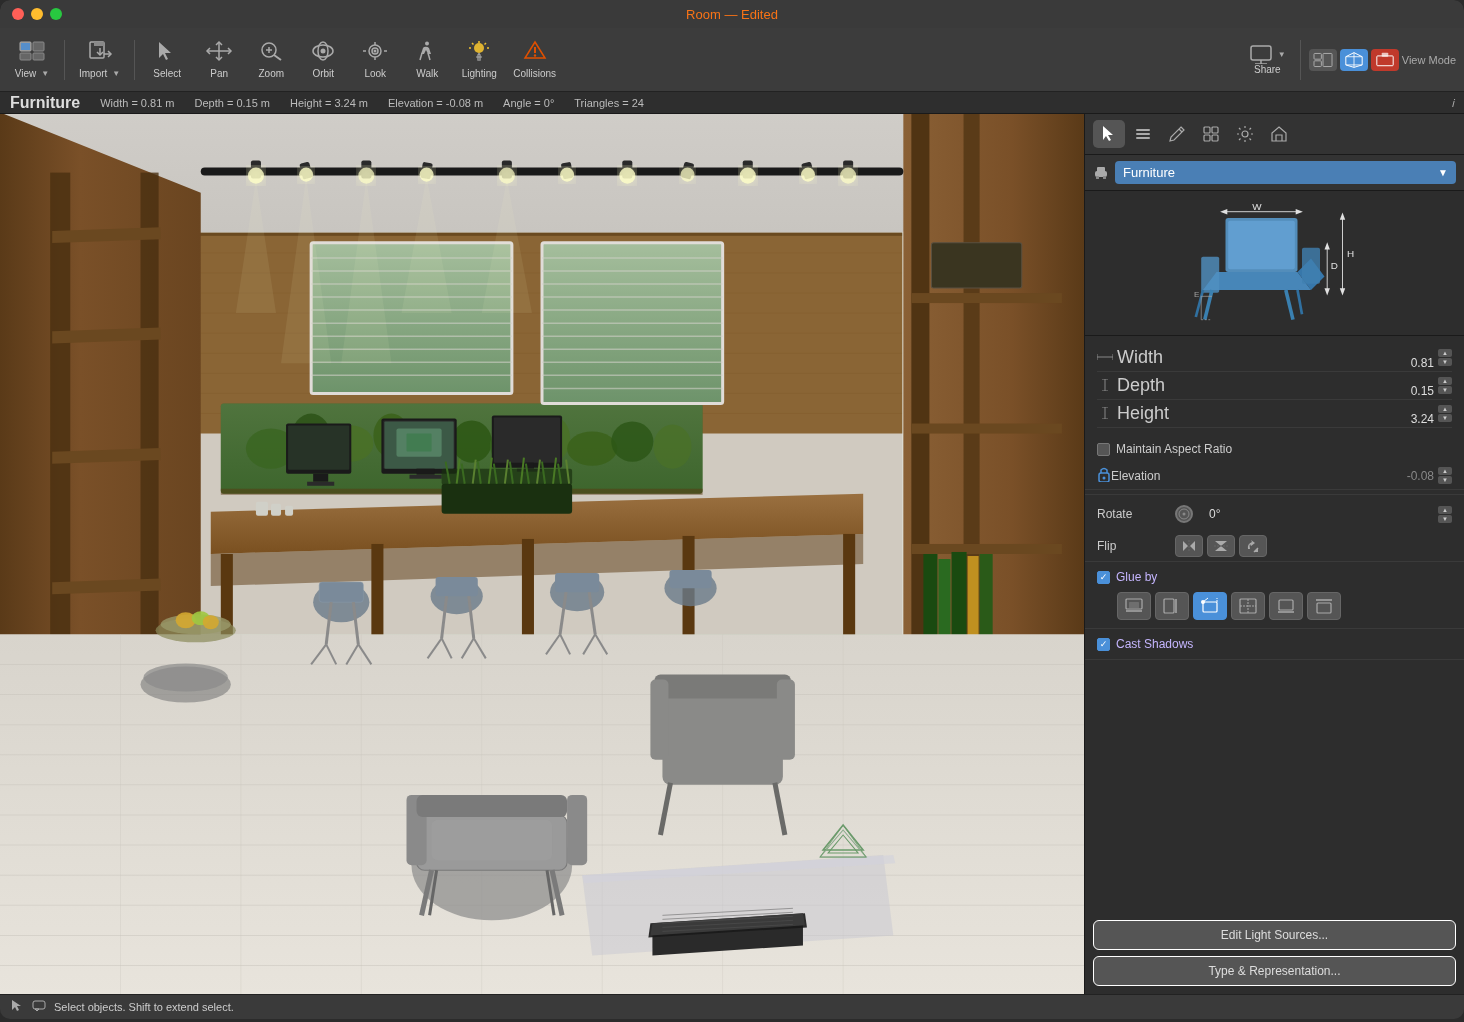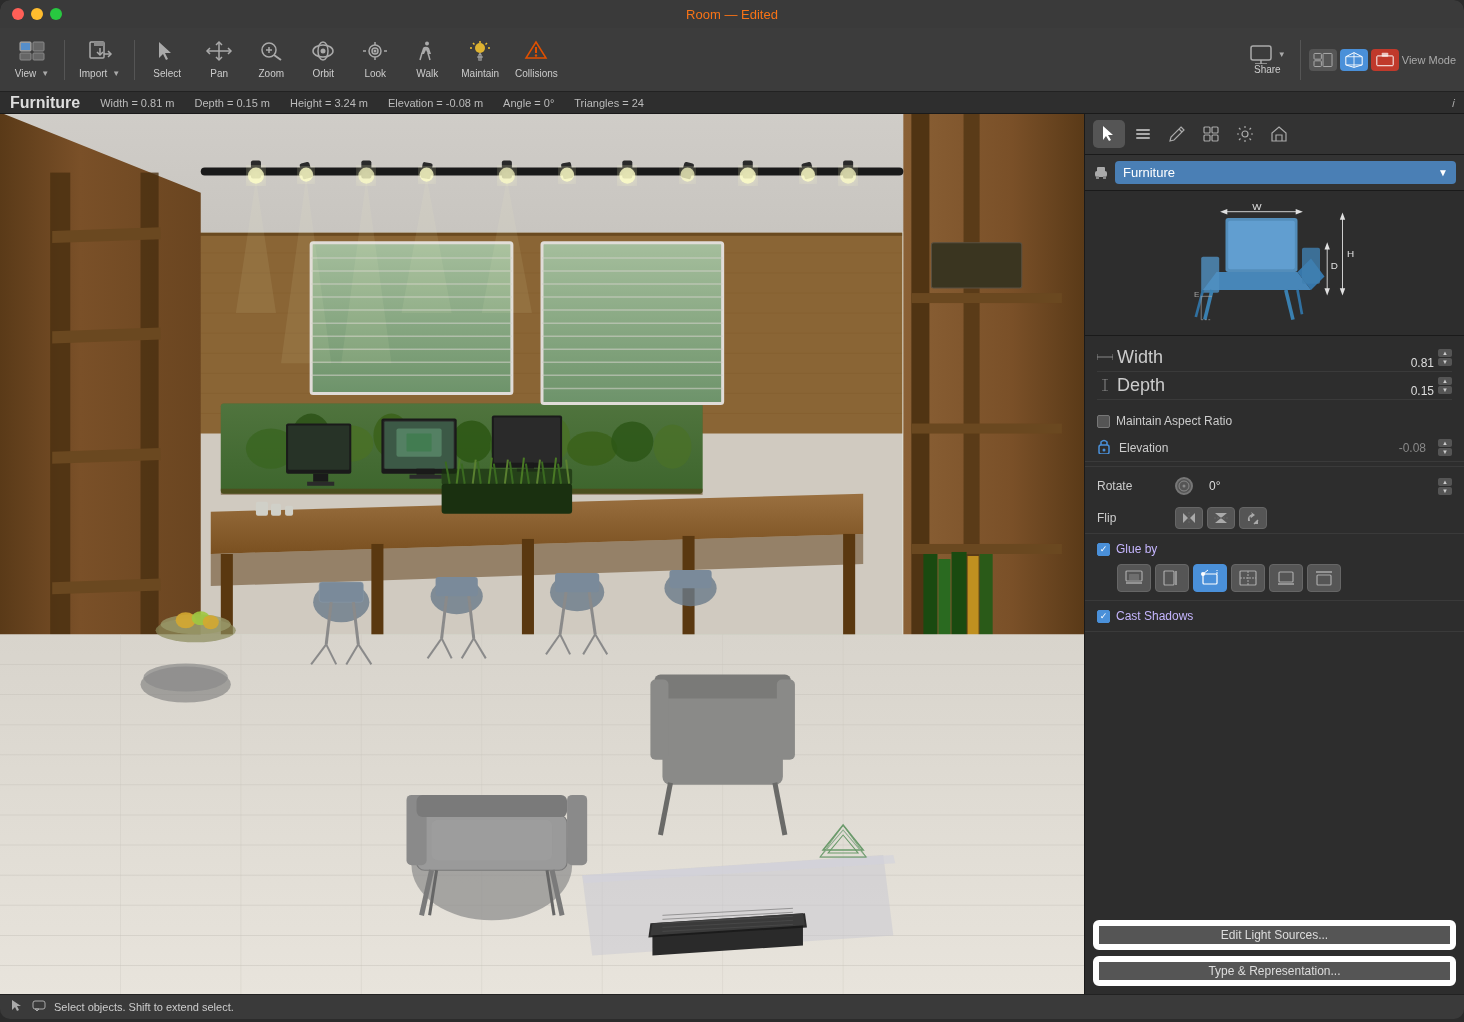--- a/index.html
+++ b/index.html
@@ -270,21 +270,20 @@
       font-size: 12px;
       color: #ccc;
     }
 
     
     .elevation-row {
       display: flex;
       align-items: center;
       padding: 4px 12px;
       border-bottom: 1px solid #3a3a3a;
-      gap: 8px;
     }
     .elevation-lock {
       font-size: 13px;
       color: #4a90d9;
     }
     .elevation-label {
       font-size: 12px;
       color: #ccc;
       flex: 1;
     }
@@ -413,21 +412,21 @@
     .bottom-buttons {
       margin-top: auto;
       padding: 8px;
       display: flex;
       flex-direction: column;
       gap: 6px;
     }
     .bottom-btn {
       height: 30px;
       background: #555;
-      border: 6px solid #ffffff;
+      border: 1px solid #ffffff;
       border-radius: 6px;
       cursor: pointer;
       font-size: 12px;
       color: #ddd;
       display: flex;
       align-items: center;
       justify-content: center;
     }
 
     
@@ -597,21 +596,21 @@
         <line x1="14" y1="1" x2="14" y2="3" stroke="#f0c030" stroke-width="1.5"></line>
         <line x1="14" y1="13" x2="14" y2="15" stroke="#aaa" stroke-width="1.5"></line>
         <line x1="7" y1="3" x2="8.5" y2="4.5" stroke="#f0c030" stroke-width="1.5"></line>
         <line x1="21" y1="3" x2="19.5" y2="4.5" stroke="#f0c030" stroke-width="1.5"></line>
         <line x1="4" y1="8" x2="6" y2="8" stroke="#f0c030" stroke-width="1.5"></line>
         <line x1="24" y1="8" x2="22" y2="8" stroke="#f0c030" stroke-width="1.5"></line>
         <rect x="12" y="14" width="4" height="7" rx="1" fill="#aaa" opacity="0.6"></rect>
         <line x1="11" y1="17" x2="17" y2="17" stroke="#aaa" stroke-width="1"></line>
       </svg>
     </div>
-    <span class="tool-label">Maintain</span>
+    <span class="tool-label">Lighting</span>
   </div>
 
   <div class="toolbar-group-wrap">
     <div class="tool-icon">
       <svg width="28" height="22" viewBox="0 0 28 22">
         <polygon points="14,2 24,18 4,18" fill="none" stroke="#e05000" stroke-width="1.5"></polygon>
         <line x1="14" y1="7" x2="14" y2="13" stroke="#e05000" stroke-width="2"></line>
         <circle cx="14" cy="15.5" r="1.2" fill="#e05000"></circle>
       </svg>
     </div>
@@ -1135,20 +1134,37 @@
         <span class="dimension-label">Depth</span>
         <div class="dimension-value-container">
           <span class="dimension-value">0.15</span>
           <div class="dimension-stepper">
             <button class="stepper-btn">▲</button>
             <button class="stepper-btn">▼</button>
           </div>
         </div>
       </div>
 
+      <div class="dimension-row">
+        <div class="dimension-icon">
+          <svg width="16" height="12" viewBox="0 0 16 12">
+            <line x1="8" y1="0" x2="8" y2="12" stroke="#888" stroke-width="1"></line>
+            <line x1="5" y1="0" x2="11" y2="0" stroke="#888" stroke-width="1"></line>
+            <line x1="5" y1="12" x2="11" y2="12" stroke="#888" stroke-width="1"></line>
+          </svg>
+        </div>
+        <span class="dimension-label">Height</span>
+        <div class="dimension-value-container">
+          <span class="dimension-value">3.24</span>
+          <div class="dimension-stepper">
+            <button class="stepper-btn">▲</button>
+            <button class="stepper-btn">▼</button>
+          </div>
+        </div>
+      </div>
     </div>
 
     <div class="maintain-ar-row">
       <div class="checkbox-container">
         <div class="checkbox"></div>
         <span class="checkbox-label">Maintain Aspect Ratio</span>
       </div>
     </div>
 
     <div class="elevation-row">

